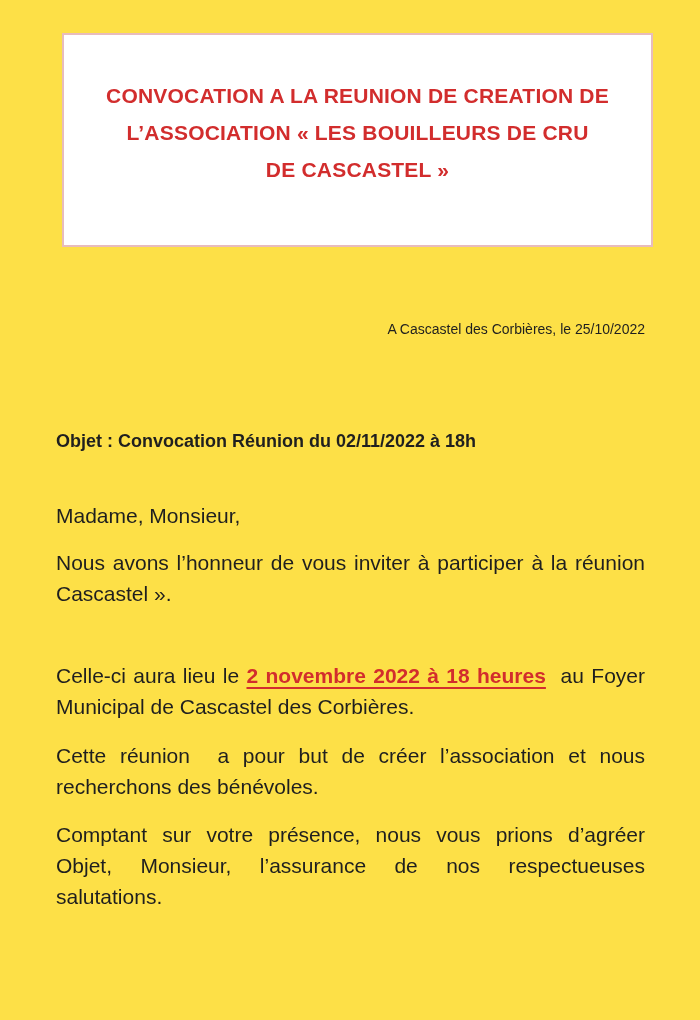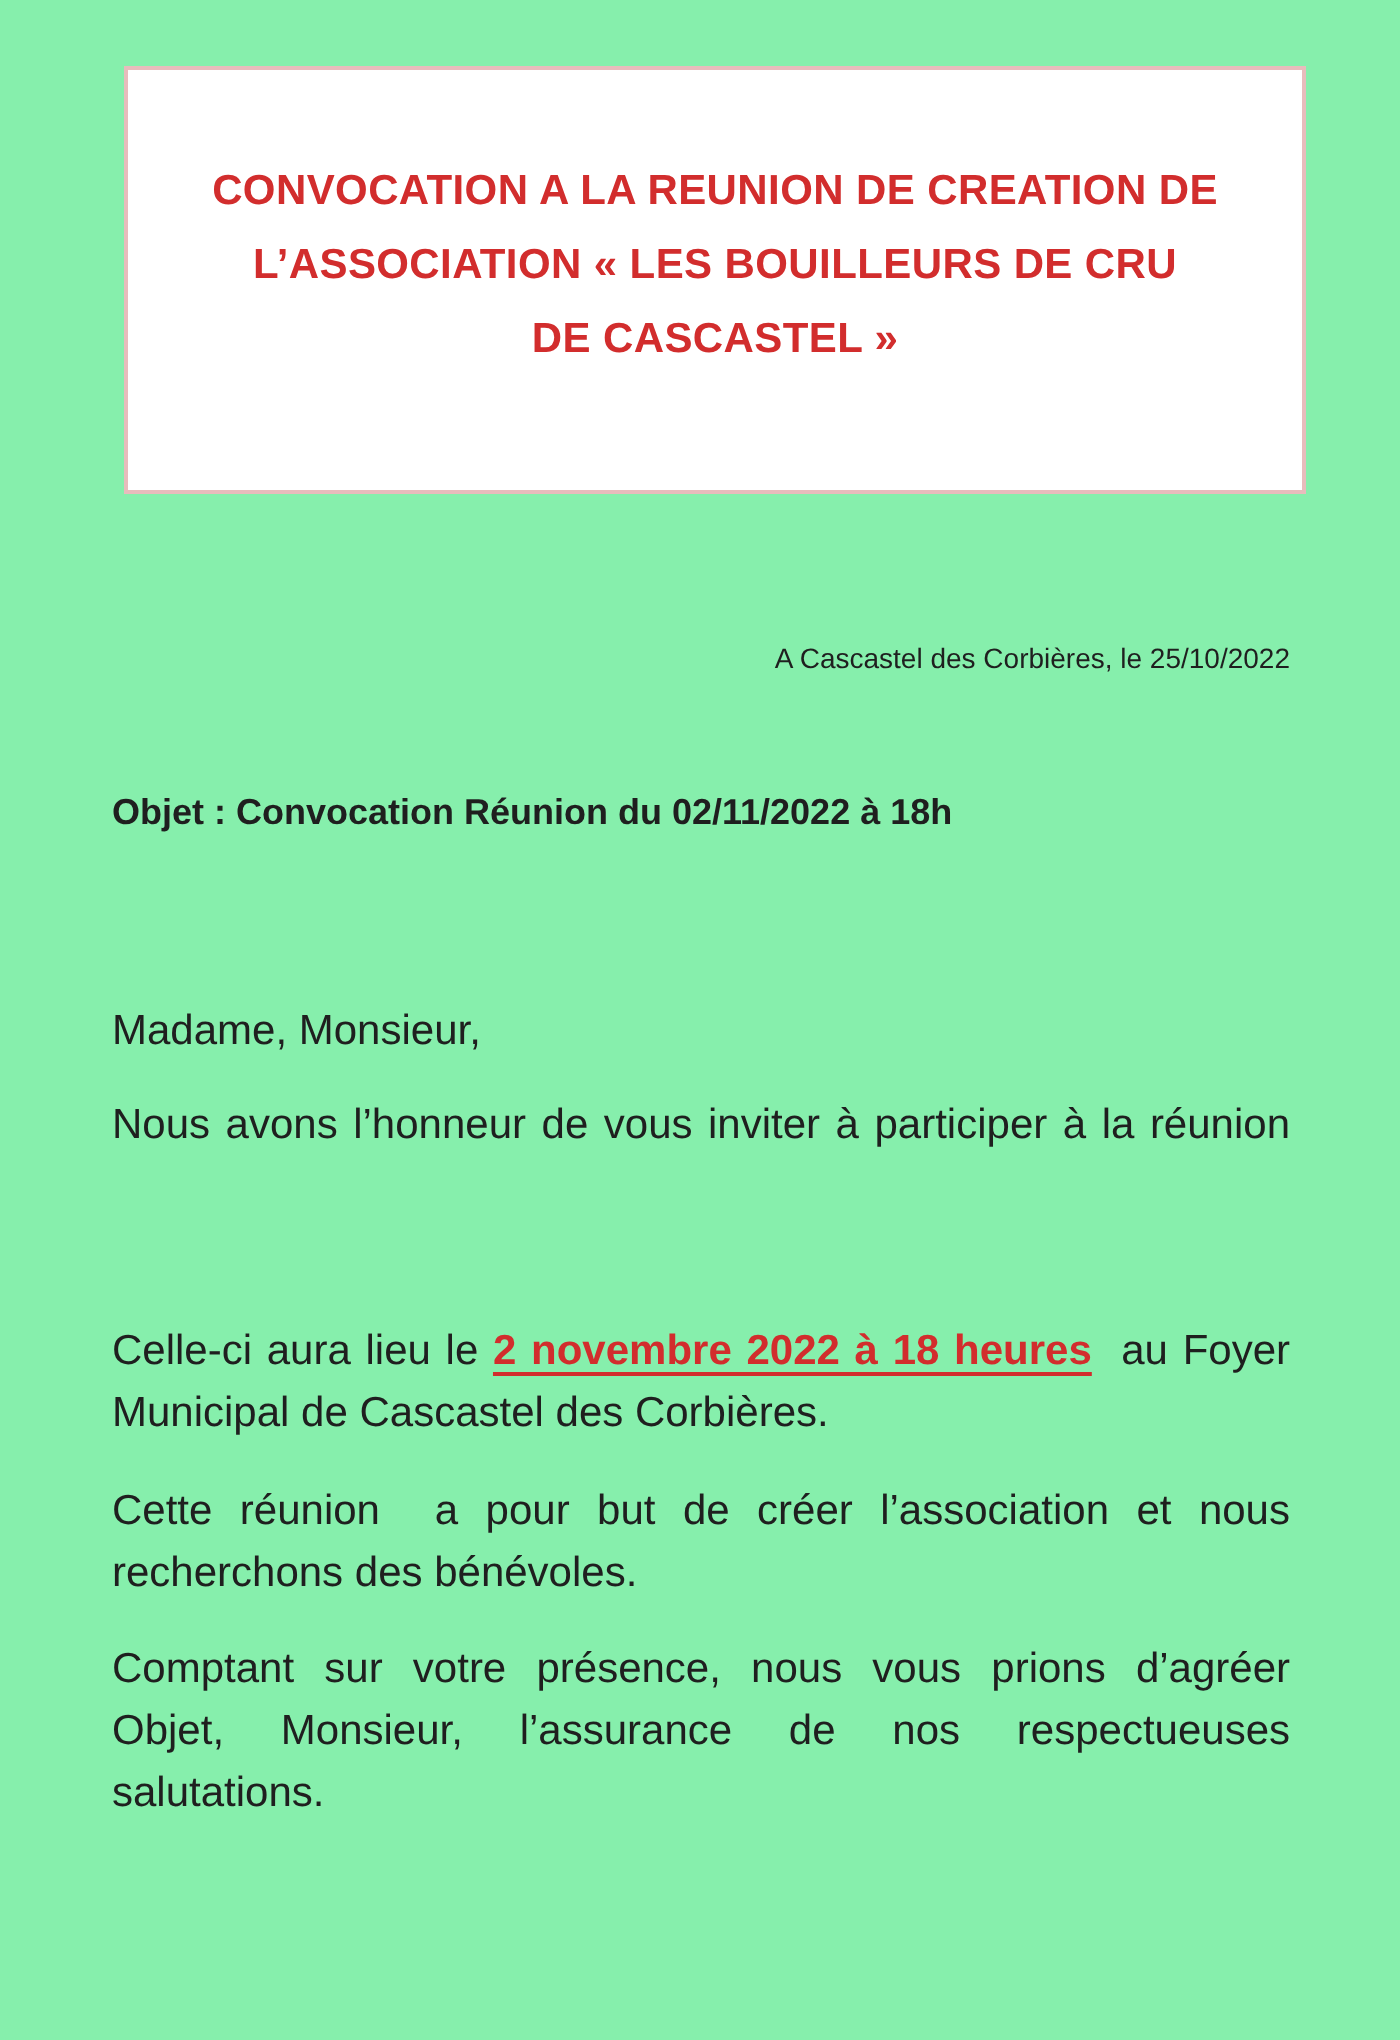--- a/index.html
+++ b/index.html
@@ -1,20 +1,20 @@
 <!DOCTYPE html>
 <html><head>
 <meta charset="utf-8">
 <style>
   html, body { margin: 0; padding: 0; background: #ffffff; }
   .page {
     position: relative;
     width: 700px;
     height: 1020px;
-    background: #86efac;
+    background: #fde047;
     font-family: "Liberation Sans", "DejaVu Sans", sans-serif;
     color: #1f1f1f;
     overflow: hidden;
   }
 
   
   .header-box {
     position: absolute;
     left: 62px;
     top: 33px;
@@ -41,21 +41,21 @@
     left: 56px;
     width: 589px;
   }
   .date-line {
     top: 314px;
     text-align: right;
     font-size: 14px;
     line-height: 31px;
   }
   .subject-line {
-    top: 391px;
+    top: 426px;
     font-weight: bold;
     font-size: 18px;
     line-height: 31px;
   }
   .body-text { font-size: 21px; line-height: 31px; }
   .salutation  { top: 500px; }
   .p-invitation { top: 547px; }
   .p-meeting    { top: 660px; }
   .p-purpose    { top: 740px; }
   .p-closing    { top: 819px; }
@@ -85,20 +85,21 @@
   </div>
 
   <div class="textblock date-line">A Cascastel des Corbières, le 25/10/2022</div>
 
   <div class="textblock subject-line">Objet : Convocation Réunion du 02/11/2022 à 18h</div>
 
   <div class="textblock body-text salutation">Madame, Monsieur,</div>
 
   <div class="textblock body-text p-invitation">
     <div class="jline">Nous avons l’honneur de vous inviter à participer à la réunion</div>
+    <div class="lline">Cascastel ».</div>
   </div>
 
   <div class="textblock body-text p-meeting">
     <div class="jline"><span>Celle-ci aura lieu le </span><span class="highlight">2 novembre 2022 à 18 heures</span><span>&nbsp; au Foyer</span></div>
     <div class="lline">Municipal de Cascastel des Corbières.</div>
   </div>
 
   <div class="textblock body-text p-purpose">
     <div class="jline">Cette réunion &nbsp;a pour but de créer l’association et nous</div>
     <div class="lline">recherchons des bénévoles.</div>

